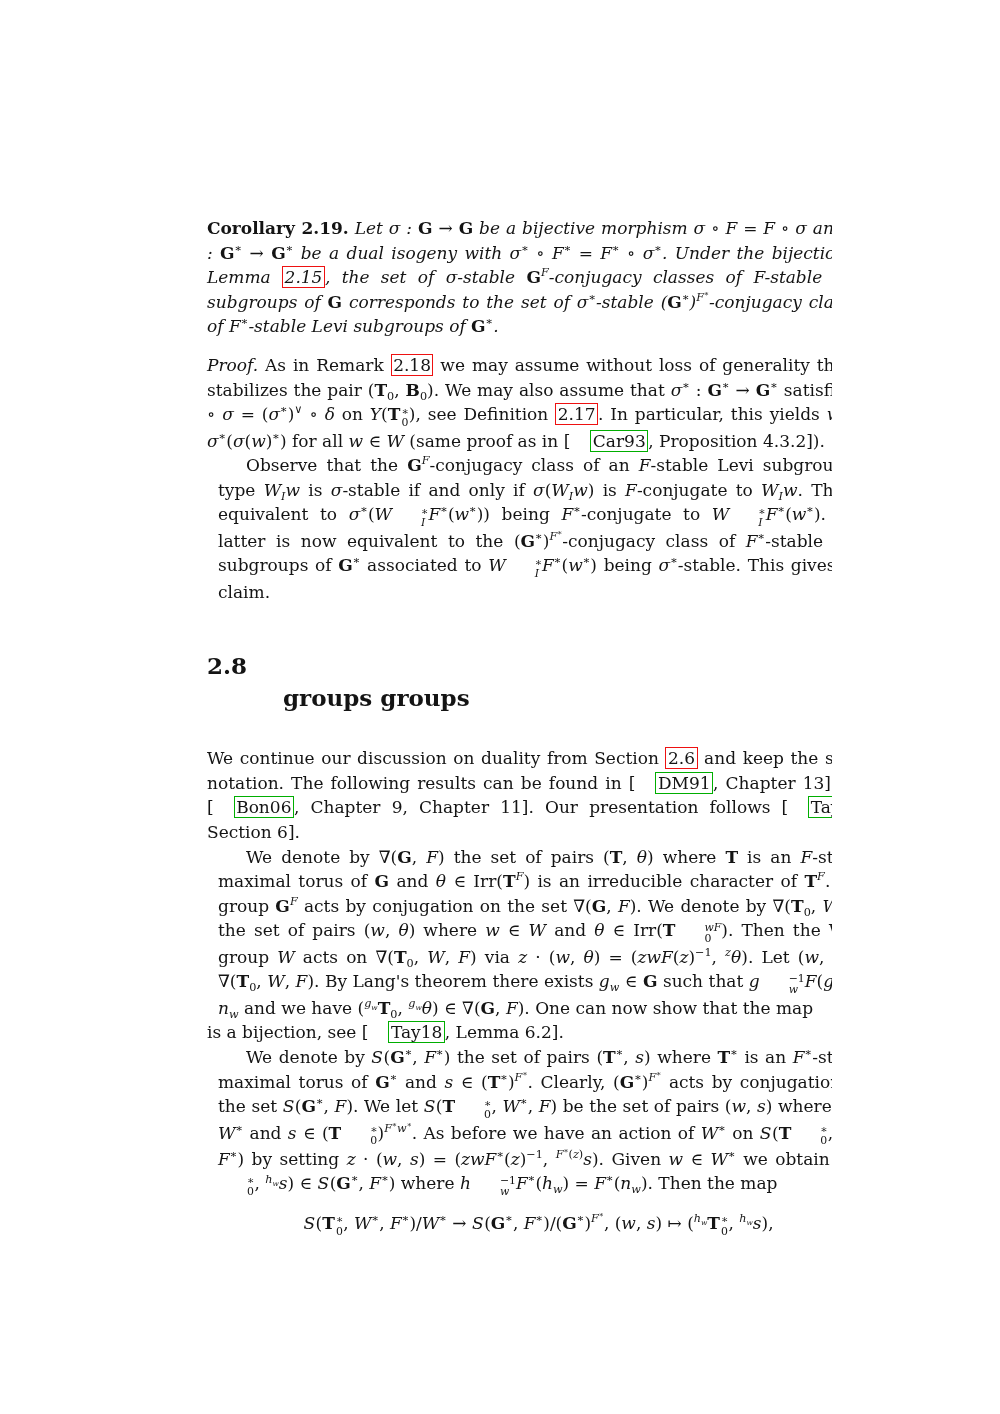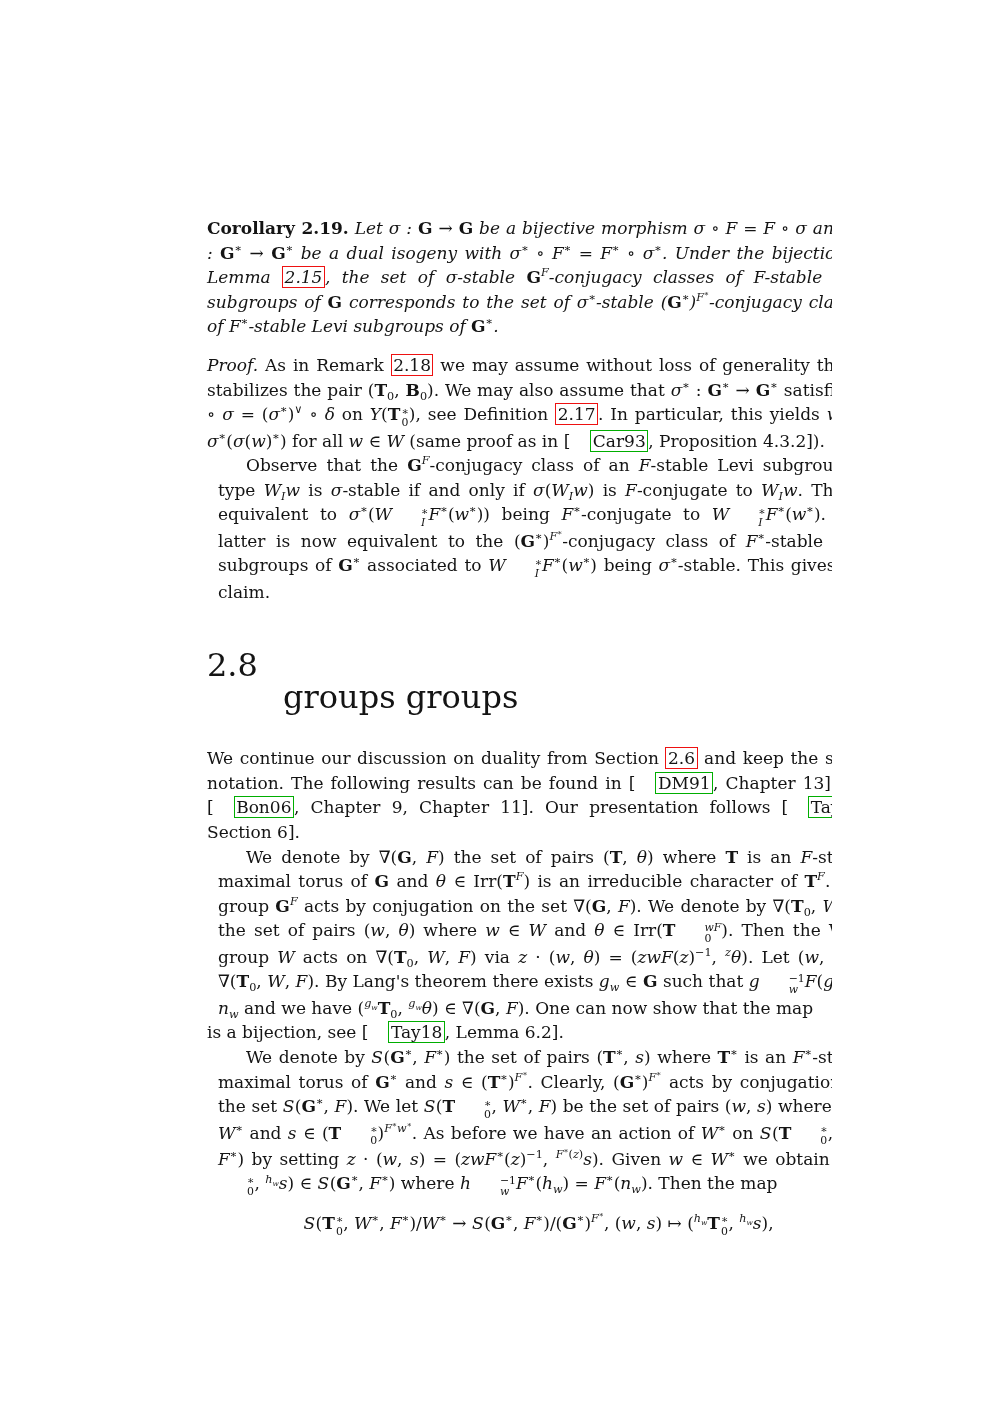--- a/index.html
+++ b/index.html
@@ -20,21 +20,21 @@
   b { font-style: normal; font-weight: bold; }
   sup, sub { font-size: 66%; line-height: 0; }
   .ss { display: inline-block; font-size: 64%; line-height: 1.05; text-align: left; vertical-align: -0.55em; margin-left: 1px; }
   .ss span { display: block; }
   .rbox { border: 1.4px solid #ee1111; padding: 0 1.5px; cursor: pointer; }
   .gbox { border: 1.4px solid #00ae00; padding: 0 1.5px; cursor: pointer; margin-left: 20px; }
   .qed { float: right; margin-top: 1px; }
   .cal { font-style: italic; letter-spacing: 0.5px; }
   .section-heading {
     display: flex; margin-top: 46px; margin-bottom: 33px;
-    font-size: 32px; font-weight: normal; line-height: 31.5px; text-align: left;
+    font-size: 23px; font-weight: bold; line-height: 31.5px; text-align: left;
   }
   .sec-num { width: 76px; flex: 0 0 76px; }
   .sec-title { flex: 1; }
   .equation { text-align: center; margin: 13px 0; }
   .page-number {
     position: absolute; left: 207px; top: 1229px; width: 663px;
     text-align: right; font-size: 13px; font-style: italic;
   }
 </style>
 </head>

